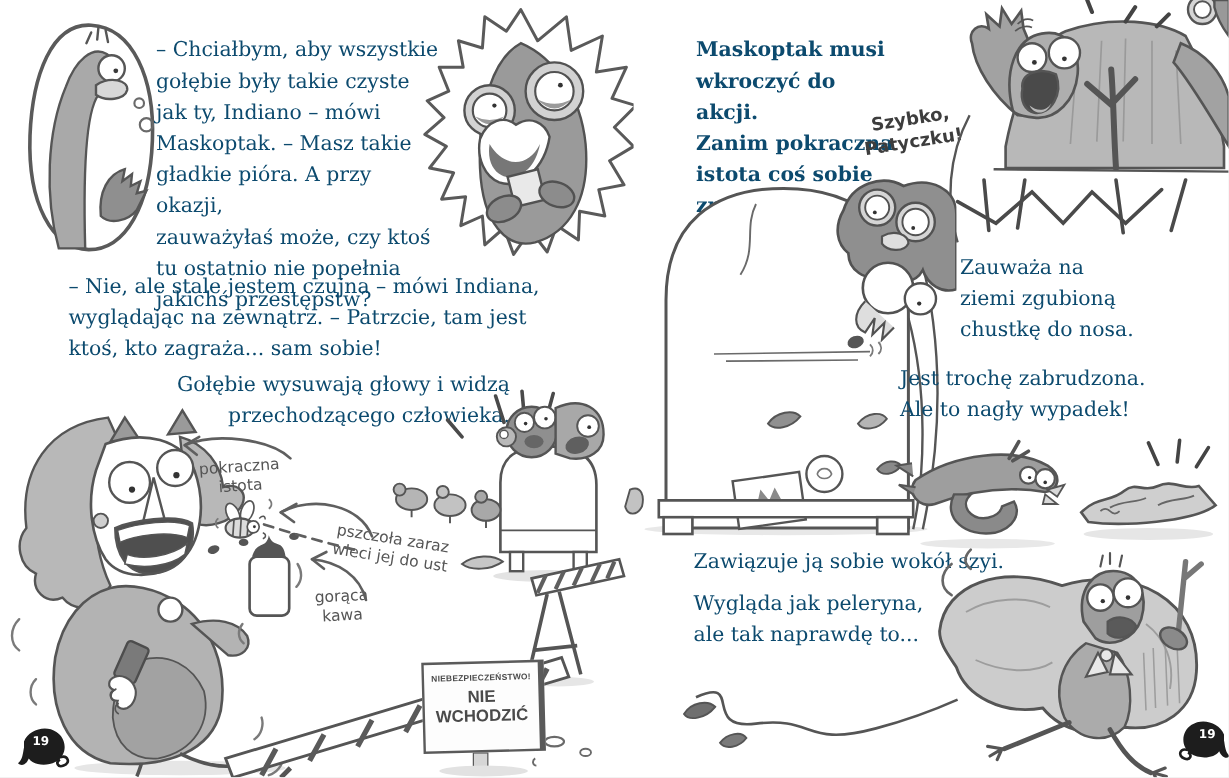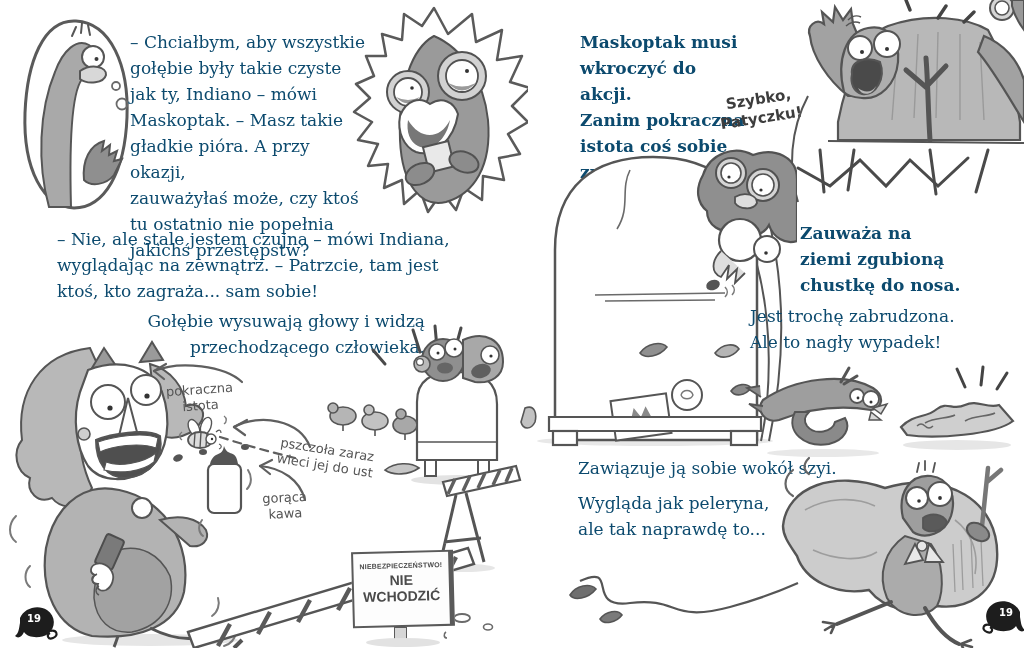--- a/index.html
+++ b/index.html
@@ -283,21 +283,21 @@
       <circle cx="226" cy="45" r="1.6" fill="#333"></circle>
     <path d="M200,52 C210,46 222,50 222,58 C218,66 204,64 200,58 Z" fill="#dedede" stroke="#525252" stroke-width="1.8"></path>
     <circle cx="205" cy="95" r="21" fill="#ffffff" stroke="#525252" stroke-width="2.2"></circle>
     <circle cx="232" cy="104" r="13" fill="#fff" stroke="#525252" stroke-width="2"></circle>
       <circle cx="231" cy="108" r="1.8" fill="#333"></circle>
     <path d="M186,106 C176,116 176,128 186,132 L194,120 L192,134 L202,124 L200,138 L210,128" fill="#dedede" stroke="#525252" stroke-width="1.8"></path>
     <ellipse cx="178" cy="140" rx="7" ry="5" transform="rotate(-20 178 140)" fill="#555"></ellipse>
     <path d="M190,142 c3,3 3,7 0,10 M197,140 c3,3 3,7 0,10" stroke="#7a7a7a" stroke-width="1.6" fill="none"></path>
   </svg>
 
-  <div class="txt" style="left:800px;top:220px;width:180px;font-weight:bold;">Zauważa na
+  <div class="txt" style="left:800px;top:210px;width:180px;">Zauważa na
 ziemi zgubioną
 chustkę do nosa.</div>
 
   <div class="txt right" style="left:750px;top:303px;width:240px;">Jest trochę zabrudzona.
 Ale to nagły wypadek!</div>
 
   <svg class="abs" style="left:745px;top:362px;" width="155" height="96" viewBox="0 0 155 96">
     <ellipse cx="78" cy="91" rx="56" ry="4" fill="#e8e8e8"></ellipse>
     <path d="M18,38 C50,16 100,10 128,26 C140,34 138,46 126,48 C90,42 60,48 34,58 C20,62 10,48 18,38 Z" fill="#9e9e9e" stroke="#555" stroke-width="2.2"></path>
     <path d="M16,35 L2,26 L15,24 M18,44 L4,42 L16,50" fill="#8a8a8a" stroke="#555" stroke-width="1.8"></path>

